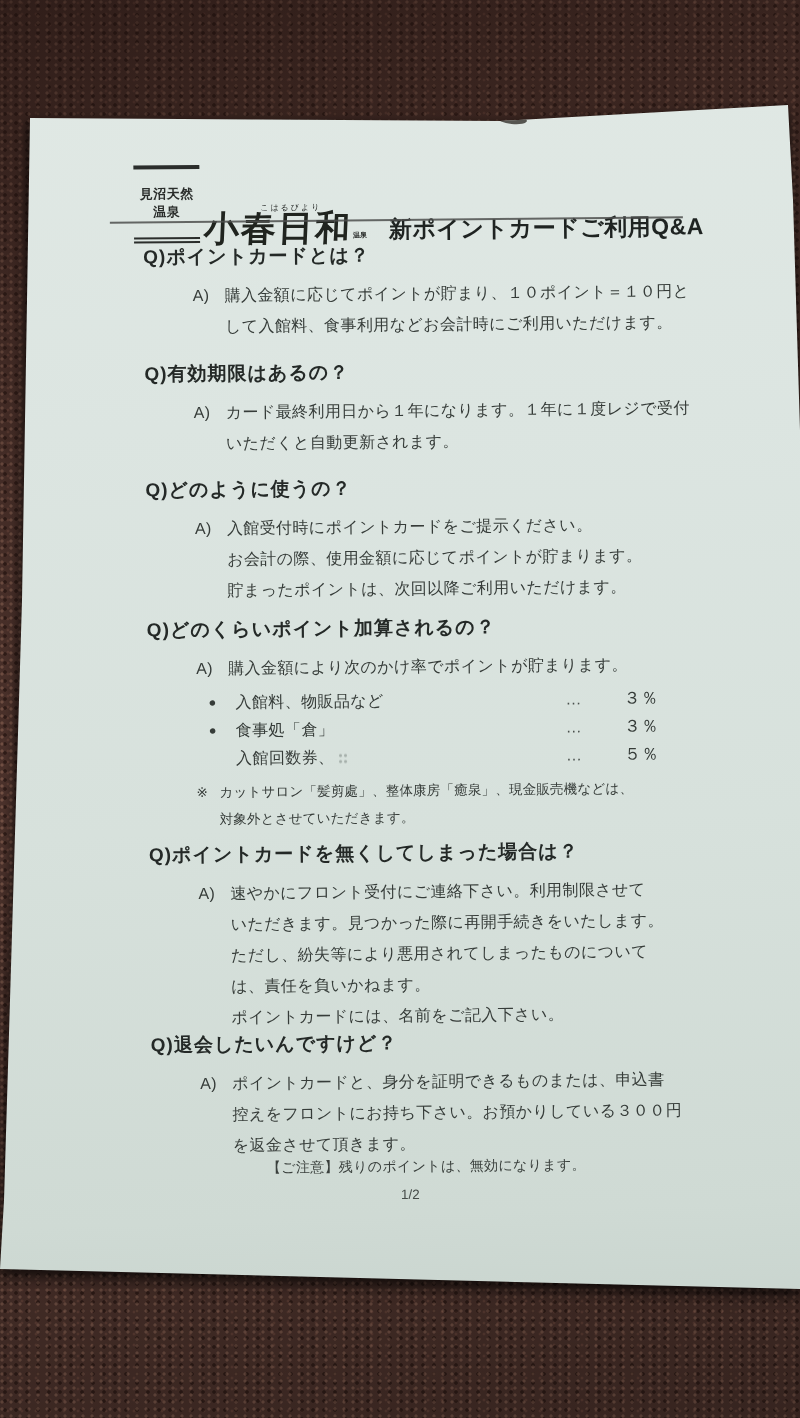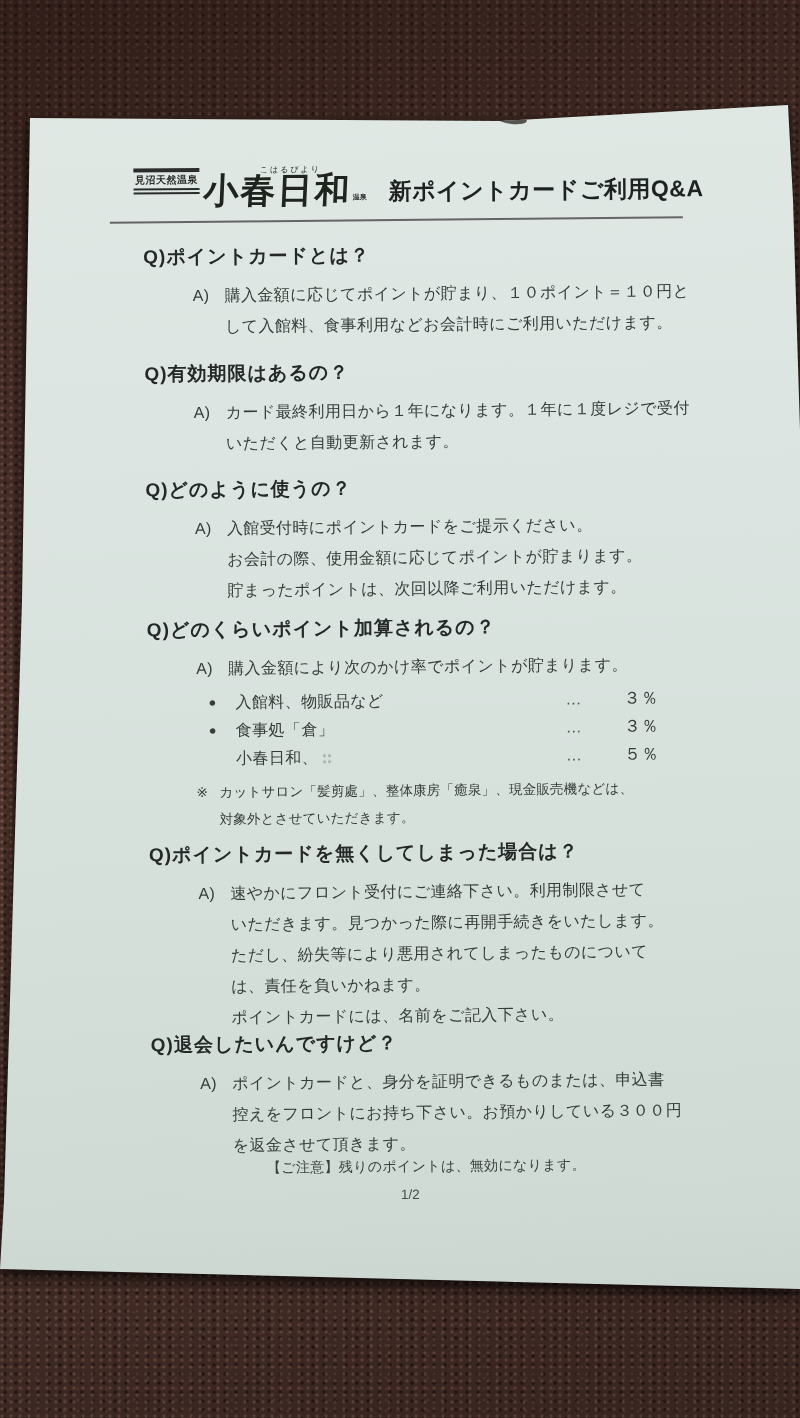--- a/index.html
+++ b/index.html
@@ -32,23 +32,23 @@
     background:#3d3b36;border-radius:50%;transform:rotate(6deg);opacity:.85;
   }
   .content{
     position:absolute;left:0;top:0;width:800px;height:1418px;
     transform:rotate(-0.55deg);transform-origin:400px 650px;
     color:#363c39;
   }
   .header{position:absolute;left:138px;top:163px;display:flex;align-items:flex-end;}
   .logo{display:flex;align-items:flex-end;}
   .logo-seal{
-    width:66px;font-size:10px;font-weight:bold;color:#2a2d2b;text-align:center;
+    width:66px;font-size:13px;font-weight:bold;color:#2a2d2b;text-align:center;
     border-top:4px solid #2a2d2b;border-bottom:6px double #2a2d2b;
-    padding:1px 0;letter-spacing:0.5px;margin-bottom:14px;
+    padding:16px 0;letter-spacing:0.5px;margin-bottom:3px;
   }
   .logo-main{margin-left:4px;text-align:center;}
   .furigana{display:block;font-size:8px;letter-spacing:2px;color:#2a2d2b;margin-bottom:-3px;padding-left:26px;}
   .logo-name{
     font-family:"DejaVu Serif","Liberation Serif",serif;
     font-size:35px;font-weight:bold;color:#20241f;letter-spacing:2px;
     transform:skewX(-3deg);display:inline-block;line-height:1;
   }
   .logo-suffix{font-size:7px;color:#2a2d2b;font-weight:bold;margin:0 0 4px 1px;}
   .doc-title{
@@ -140,21 +140,21 @@
               <span class="rate-value">３％</span>
             </div>
             <div class="rate-row">
               <span class="rate-bullet">●</span>
               <span class="rate-label">食事処「倉」</span>
               <span class="rate-dots">…</span>
               <span class="rate-value">３％</span>
             </div>
             <div class="rate-row">
               <span class="rate-bullet"></span>
-              <span class="rate-label"><span>小春日和、</span><span class="faint-mark"></span></span>
+              <span class="rate-label"><span>入館回数券、</span><span class="faint-mark"></span></span>
               <span class="rate-dots">…</span>
               <span class="rate-value">５％</span>
             </div>
           </div>
           <div class="rate-note">
             <span class="note-marker">※</span>
             <div class="a-line">カットサロン「髪剪處」、整体康房「癒泉」、現金販売機などは、</div>
             <div class="a-line">対象外とさせていただきます。</div>
           </div>
         </div>

